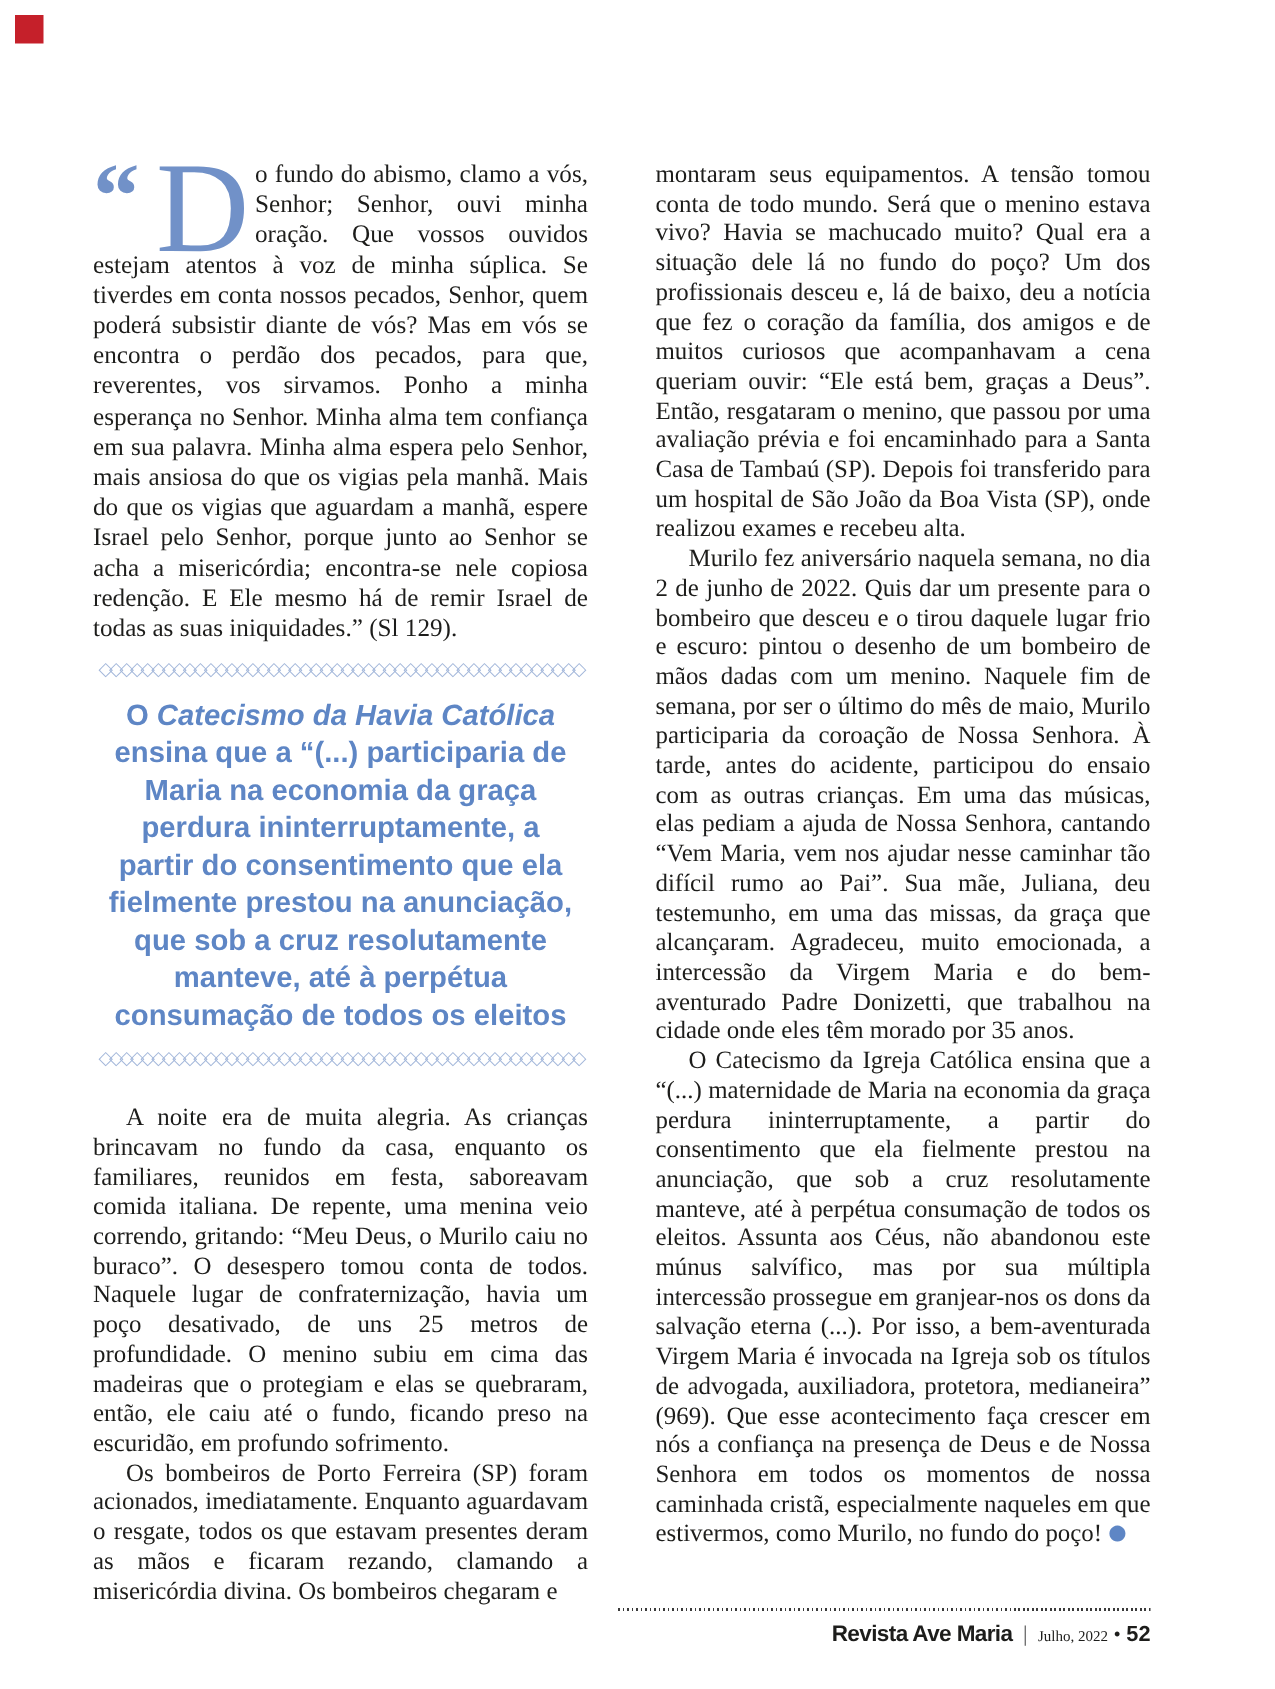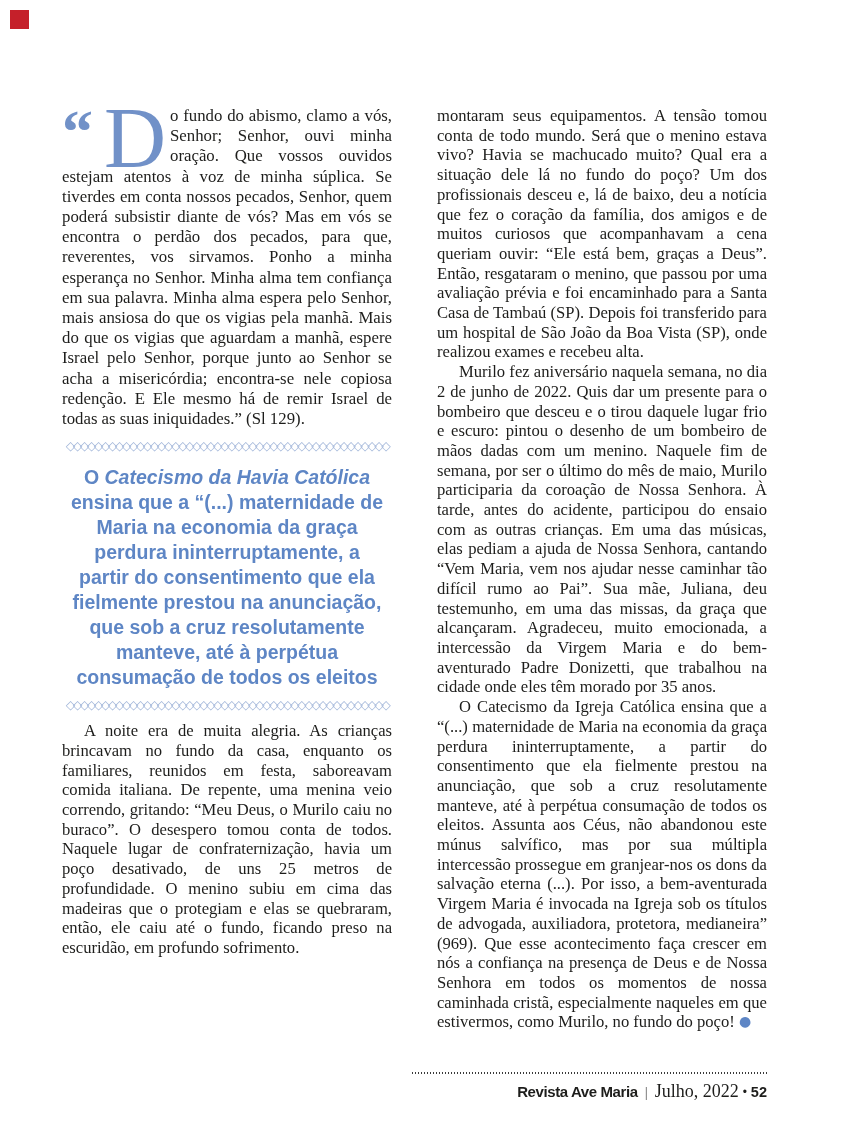--- a/index.html
+++ b/index.html
@@ -80,21 +80,21 @@
       margin: 12px 0 9px 0;
       padding: 0 6px;
       text-align: center;
       font-family: "Liberation Sans", sans-serif;
       font-weight: bold;
       font-size: 19.5px;
       line-height: 25px;
       color: #5e86c5;
     }
     .pq-italic { font-style: italic; }
-    .pullquote + .sep + p { margin-top: 9px; }
+    .pullquote + .sep + p { margin-top: 23px; }
     .end-dot {
       color: #5e86c5;
       font-size: 14px;
       font-family: "DejaVu Sans", sans-serif;
       vertical-align: 1px;
     }
     
     .footer {
       position: absolute;
       left: 412px;
@@ -119,21 +119,21 @@
       letter-spacing: -0.4px;
     }
     .fsep {
       font-family: "Liberation Serif", serif;
       font-size: 15px;
       color: #555;
       padding: 0 7px;
     }
     .fdate {
       font-family: "Liberation Serif", serif;
-      font-size: 18px;
+      font-size: 10px;
     }
     .fbullet {
       font-family: "Liberation Sans", sans-serif;
       font-size: 12px;
       padding: 0 4px;
       vertical-align: 1px;
     }
     .fpage {
       font-family: "Liberation Sans", sans-serif;
       font-weight: bold;
@@ -150,25 +150,26 @@
   <div class="columns">
 
     <div class="col">
       <div class="psalm body-text">
         <span class="qmark">“</span>
         <span class="dropcap">D</span><span>o fundo do abismo, clamo a vós, Senhor; Senhor, ouvi minha oração. Que vossos ouvidos estejam atentos à voz de minha súplica. Se tiverdes em conta nossos pecados, Senhor, quem poderá subsistir diante de vós? Mas em vós se encontra o perdão dos pecados, para que, reverentes, vos sirvamos. Ponho a minha esperança no Senhor. Minha alma tem confiança em sua palavra. Minha alma espera pelo Senhor, mais ansiosa do que os vigias pela manhã. Mais do que os vigias que aguardam a manhã, espere Israel pelo Senhor, porque junto ao Senhor se acha a misericórdia; encontra-se nele copiosa redenção. E Ele mesmo há de remir Israel de todas as suas iniquidades.” (Sl 129).</span>
       </div>
 
       <div class="sep sep-1">◇◇◇◇◇◇◇◇◇◇◇◇◇◇◇◇◇◇◇◇◇◇◇◇◇◇◇◇◇◇◇◇◇◇◇◇◇◇◇◇◇◇◇◇◇◇</div>
 
-      <div class="pullquote"><span>O </span><span class="pq-italic">Catecismo da Havia Católica</span><span> ensina que a “(...) maternidade de Maria na economia da graça perdura ininterruptamente, a partir do consentimento que ela fielmente prestou na anunciação, que sob a cruz resolutamente manteve, até à perpétua consumação de todos os eleitos</span></div>
+      <div class="pullquote"><span>O </span><span class="pq-italic">Catecismo da Havia Católica</span><span> ensina que a “(...) participaria de Maria na economia da graça perdura ininterruptamente, a partir do consentimento que ela fielmente prestou na anunciação, que sob a cruz resolutamente manteve, até à perpétua consumação de todos os eleitos</span></div>
 
       <div class="sep sep-2">◇◇◇◇◇◇◇◇◇◇◇◇◇◇◇◇◇◇◇◇◇◇◇◇◇◇◇◇◇◇◇◇◇◇◇◇◇◇◇◇◇◇◇◇◇◇</div>
 
       <p class="body-text indent">A noite era de muita alegria. As crianças brincavam no fundo da casa, enquanto os familiares, reunidos em festa, saboreavam comida italiana. De repente, uma menina veio correndo, gritando: “Meu Deus, o Murilo caiu no buraco”. O desespero tomou conta de todos. Naquele lugar de confraternização, havia um poço desativado, de uns 25 metros de profundidade. O menino subiu em cima das madeiras que o protegiam e elas se quebraram, então, ele caiu até o fundo, ficando preso na escuridão, em profundo sofrimento.</p>
+      <p class="body-text indent">Os bombeiros de Porto Ferreira (SP) foram acionados, imediatamente. Enquanto aguardavam o resgate, todos os que estavam presentes deram as mãos e ficaram rezando, clamando a misericórdia divina. Os bombeiros chegaram e</p>
     </div>
 
     <div class="col">
       <p class="body-text">montaram seus equipamentos. A tensão tomou conta de todo mundo. Será que o menino estava vivo? Havia se machucado muito? Qual era a situação dele lá no fundo do poço? Um dos profissionais desceu e, lá de baixo, deu a notícia que fez o coração da família, dos amigos e de muitos curiosos que acompanhavam a cena queriam ouvir: “Ele está bem, graças a Deus”. Então, resgataram o menino, que passou por uma avaliação prévia e foi encaminhado para a Santa Casa de Tambaú (SP). Depois foi transferido para um hospital de São João da Boa Vista (SP), onde realizou exames e recebeu alta.</p>
       <p class="body-text indent">Murilo fez aniversário naquela semana, no dia 2 de junho de 2022. Quis dar um presente para o bombeiro que desceu e o tirou daquele lugar frio e escuro: pintou o desenho de um bombeiro de mãos dadas com um menino. Naquele fim de semana, por ser o último do mês de maio, Murilo participaria da coroação de Nossa Senhora. À tarde, antes do acidente, participou do ensaio com as outras crianças. Em uma das músicas, elas pediam a ajuda de Nossa Senhora, cantando “Vem Maria, vem nos ajudar nesse caminhar tão difícil rumo ao Pai”. Sua mãe, Juliana, deu testemunho, em uma das missas, da graça que alcançaram. Agradeceu, muito emocionada, a intercessão da Virgem Maria e do bem-aventurado Padre Donizetti, que trabalhou na cidade onde eles têm morado por 35 anos.</p>
       <p class="body-text indent"><span>O Catecismo da Igreja Católica ensina que a “(...) maternidade de Maria na economia da graça perdura ininterruptamente, a partir do consentimento que ela fielmente prestou na anunciação, que sob a cruz resolutamente manteve, até à perpétua consumação de todos os eleitos. Assunta aos Céus, não abandonou este múnus salvífico, mas por sua múltipla intercessão prossegue em granjear-nos os dons da salvação eterna (...). Por isso, a bem-aventurada Virgem Maria é invocada na Igreja sob os títulos de advogada, auxiliadora, protetora, medianeira” (969). Que esse acontecimento faça crescer em nós a confiança na presença de Deus e de Nossa Senhora em todos os momentos de nossa caminhada cristã, especialmente naqueles em que estivermos, como Murilo, no fundo do poço!</span> <span class="end-dot">●</span></p>
     </div>
 
   </div>
 

